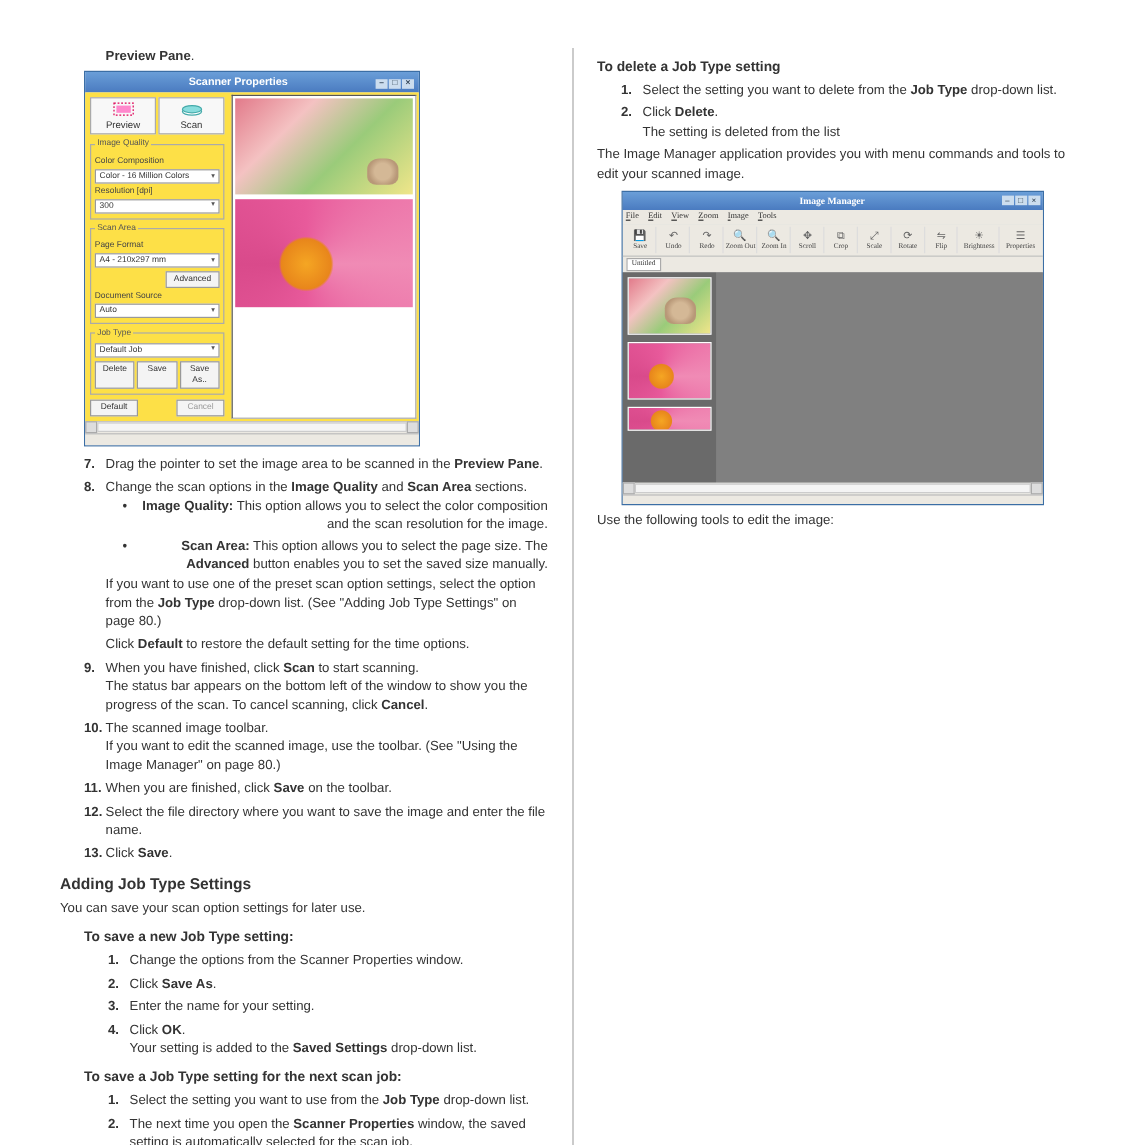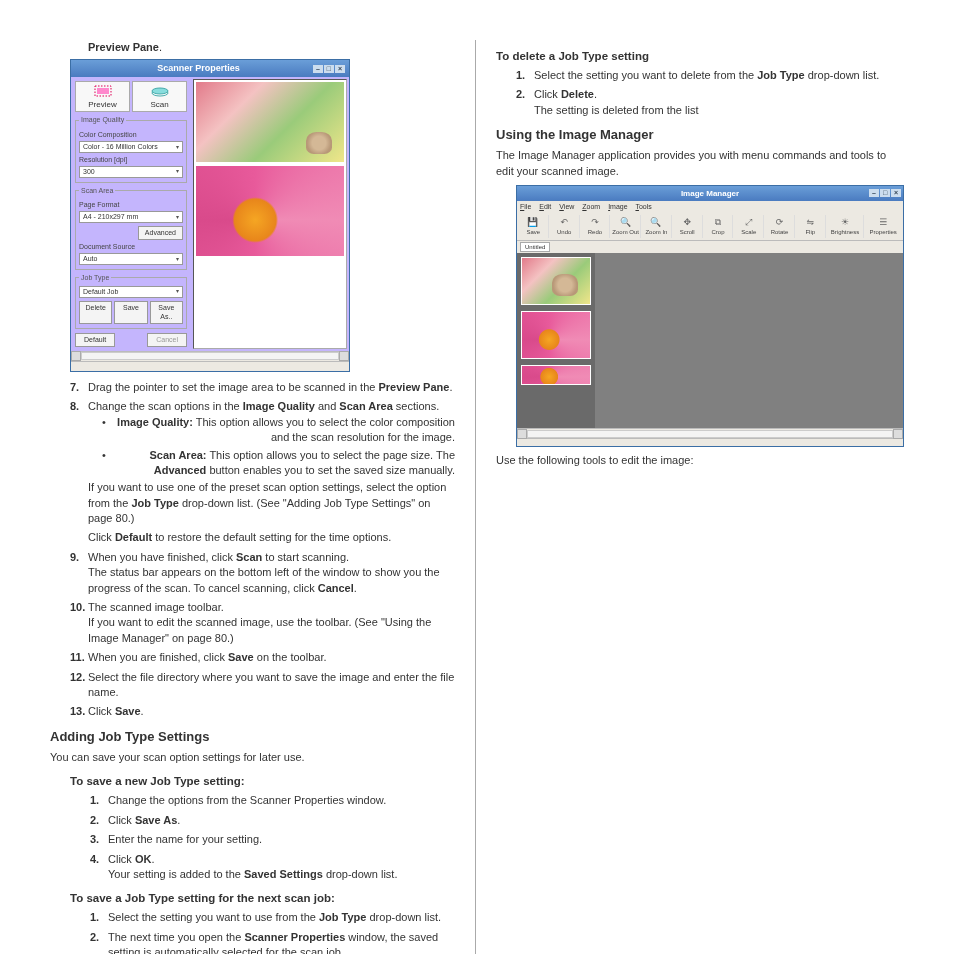--- a/index.html
+++ b/index.html
@@ -14,21 +14,21 @@
   ol > li { position: relative; padding-left: 18px; margin-bottom: 4px; }
   ol > li .num { position: absolute; left: 0; top: 0; font-weight: bold; }
   ul { list-style: none; padding-left: 14px; text-align: right; }
   ul > li { position: relative; padding-left: 14px; margin-bottom: 2px; }
   ul > li::before { content: "•"; position: absolute; left: 0; top: 0; }
   .sub { margin-left: 18px; margin-bottom: 4px; }
   
   .scanner-win { width: 280px; border: 1px solid #3b6ea5; margin: 4px 0 8px 20px; font-size: 8px; background: #f0f0f0; }
   .scanner-title { background: linear-gradient(#6a9ed8, #4a7bc0); color: #fff; padding: 2px 4px; display: flex; justify-content: space-between; align-items: center; font-size: 9px; font-weight: bold; }
   .win-controls span { display: inline-block; width: 10px; height: 8px; background: #cde; margin-left: 1px; font-size: 7px; text-align: center; color: #345; line-height: 8px; }
-  .scanner-body { display: flex; background: #c4b5fd; }
+  .scanner-body { display: flex; background: #fde047; }
   .scanner-left { width: 120px; padding: 4px; }
   .scanner-right { flex: 1; background: #fff; border: 1px inset #aaa; margin: 2px; position: relative; }
   .top-btns { display: flex; gap: 2px; margin-bottom: 3px; }
   .top-btn { flex: 1; border: 1px solid #aaa; background: #f8f8f8; text-align: center; padding: 1px 0 1px 0; }
   .top-btn .iconbox { height: 16px; display: flex; align-items: center; justify-content: center; }
   fieldset.grp { border: 1px solid #aaa; margin: 3px 0; padding: 3px 3px 4px 3px; }
   fieldset.grp legend { font-size: 7px; padding: 0 2px; color: #555; }
   .lbl { font-size: 7px; color: #444; margin: 2px 0 1px 0; }
   .dd { border: 1px solid #999; background: #fff; padding: 1px 3px; font-size: 7px; display: flex; justify-content: space-between; align-items: center; height: 12px; }
   .dd .arr { font-size: 6px; color: #555; }
@@ -37,21 +37,21 @@
   .btn.right { margin-left: auto; flex: 0 0 auto; padding: 1px 6px; }
   .status-bar { height: 10px; background: #ece9e2; border-top: 1px solid #bbb; }
   
   .photo { background: linear-gradient(135deg, #e27a8a 0%, #f4c2c2 30%, #9acb7a 60%, #f0e68a 100%); position: relative; }
   .photo::after { content: ""; position: absolute; right: 12px; bottom: 8px; width: 26px; height: 22px; background: radial-gradient(circle, #d4b896 40%, #b89878 70%); border-radius: 40% 40% 30% 30%; }
   .flower { background: radial-gradient(circle at 40% 60%, #f5a623 0%, #e8861b 20%, transparent 22%), conic-gradient(from 0deg at 40% 60%, #e85a9b, #f08bb5, #e85a9b, #d94a8b, #e85a9b); }
   .prev-area { padding: 2px; }
   .prev-photo { height: 80px; margin-bottom: 4px; }
   .prev-flower { height: 90px; }
   
-  .im-win { width: 388px; border: 1px solid #3b6ea5; margin: 4px 0 6px 0; font-size: 7px; background: #e0e0e0; }
+  .im-win { width: 352px; border: 1px solid #3b6ea5; margin: 4px 0 6px 0; font-size: 7px; background: #e0e0e0; font-family: Liberation Serif, serif; }
   .im-title { background: linear-gradient(#6a9ed8, #4a7bc0); color: #fff; padding: 2px 4px; display: flex; justify-content: center; position: relative; font-size: 8px; font-weight: bold; }
   .im-title .win-controls { position: absolute; right: 2px; top: 1px; }
   .menubar { background: #ece9e2; padding: 1px 3px; font-size: 7px; color: #333; }
   .menubar span { margin-right: 6px; }
   .menubar span u { text-decoration: underline; }
   .toolbar { background: #ece9e2; padding: 2px 2px; display: flex; gap: 1px; border-bottom: 1px solid #bbb; flex-wrap: nowrap; }
   .tbtn { width: 30px; text-align: center; font-size: 6px; color: #444; border-right: 1px solid #ddd; padding: 1px 0; }
   .tbtn:last-child { border-right: none; }
   .tbtn .ticon { height: 12px; display: flex; align-items: center; justify-content: center; font-size: 9px; color: #666; }
   .filetab { background: #ece9e2; padding: 1px 3px; }
@@ -207,21 +207,20 @@
 
   <div class="col">
     <h4 style="margin-left:0;">To delete a Job Type setting</h4>
     <ol>
       <li><span class="num">1.</span><span>Select the setting you want to delete from the </span><span class="bold">Job Type</span><span> drop-down list.</span></li>
       <li><span class="num">2.</span><span>Click </span><span class="bold">Delete</span>.
         <div class="sub" style="margin-left:0;">The setting is deleted from the list</div>
       </li>
     </ol>
 
-    <h3>Using the Image Manager</h3>
     <div>The Image Manager application provides you with menu commands and tools to edit your scanned image.</div>
 
     <div class="im-win" style="margin-left:20px; margin-top:6px;">
       <div class="im-title">
         <span>Image Manager</span>
         <span class="win-controls"><span>–</span><span>□</span><span>×</span></span>
       </div>
       <div class="menubar">
         <span><u>F</u>ile</span>
         <span><u>E</u>dit</span>

